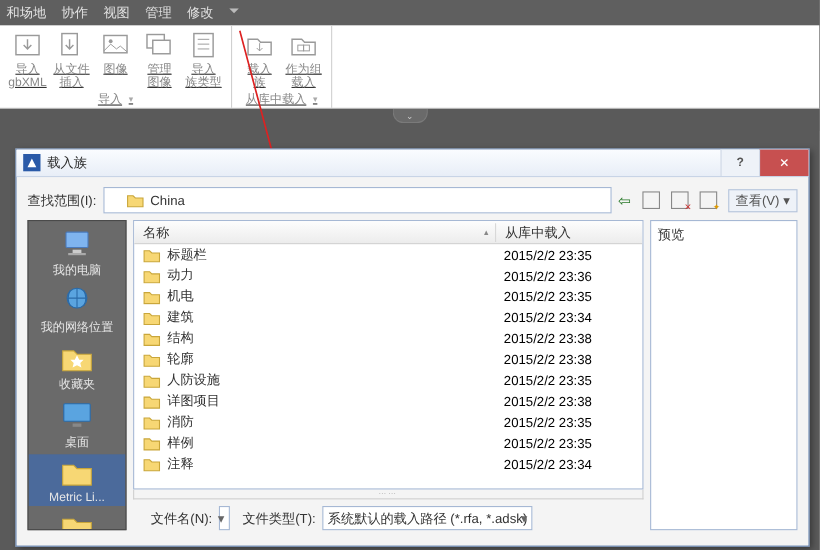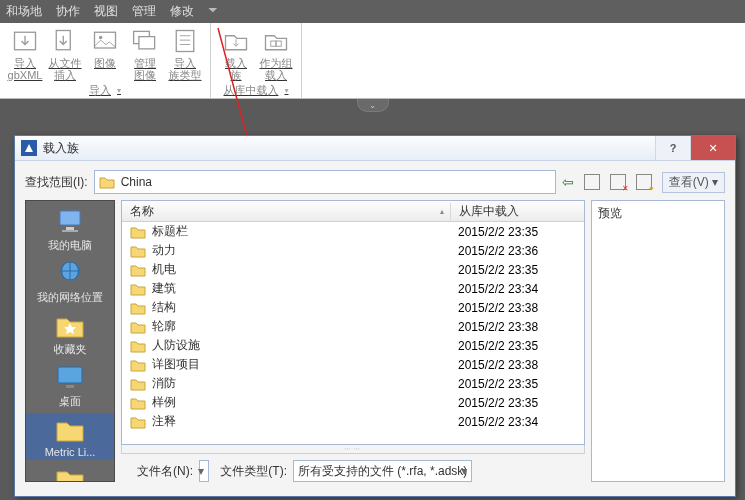--- a/index.html
+++ b/index.html
@@ -19,21 +19,21 @@
 .titlebar{height:24px;background:linear-gradient(#fafcff,#e8eef7);border-bottom:1px solid #c8d4e6;display:flex;align-items:center;padding:0 0 0 6px;}
 .titlebar .ticon{width:16px;height:16px;margin-right:6px;}
 .titlebar .ttxt{flex:1;color:#2a2a2a;}
 .titlebar .wbtns{display:flex;height:100%;}
 .wbtn{width:34px;display:flex;align-items:center;justify-content:center;border-left:1px solid #d0d8e6;color:#555;font-size:11px;background:#eef2f8;}
 .wbtn.help{font-weight:bold;}
 .wbtn.close{background:#c75050;color:#fff;width:44px;}
 .dlgbody{position:absolute;top:24px;left:0;right:0;bottom:0;padding:10px 10px 6px 10px;}
 .lookrow{display:flex;align-items:center;gap:6px;margin-bottom:6px;}
 .lookrow label{color:#333;}
-.lookrow .pathbox{flex:1;height:20px;border:1px solid #a6b8d4;background:#fff;padding:1px 4px;display:flex;align-items:center;gap:6px;}
+.lookrow .pathbox{flex:1;height:20px;border:1px solid #a6b8d4;background:#fff;padding:1px 20px;display:flex;align-items:center;gap:6px;}
 .lookrow .pathbox svg{width:16px;height:14px;}
 .navicons{display:flex;gap:10px;align-items:center;color:#555;}
 .navicons span,.navicons div{cursor:default;}
 .navicon-sq{width:14px;height:14px;border:1px solid #888;position:relative;}
 .navicon-sq.x::after{content:"✕";position:absolute;right:-4px;bottom:-4px;font-size:8px;color:#c33;}
 .navicon-sq.new::after{content:"✦";position:absolute;right:-4px;bottom:-4px;font-size:8px;color:#d90;}
 .viewbtn{border:1px solid #b5c4da;background:#eef2f8;padding:1px 6px;}
 .main{display:flex;gap:6px;height:282px;}
 .places{width:88px;background:#6a6a6a;border:1px solid #4a4a4a;overflow:hidden;display:flex;flex-direction:column;align-items:center;padding-top:4px;gap:2px;}
 .place{display:flex;flex-direction:column;align-items:center;color:#e6e6e6;font-size:11px;padding:2px 0;width:100%;}
@@ -346,21 +346,21 @@
           <div class="bottomfields">
             <div class="fieldrow">
               <label>文件名(N):</label>
               <div class="combo">
                   <span></span>
                 </div>
             </div>
             <div class="fieldrow">
               <label>文件类型(T):</label>
               <div class="combo">
-                  <span>所有受支持的文件 (*.rfa, *.adsk)</span>
+                  <span>系统默认的载入路径 (*.rfa, *.adsk)</span>
                 </div>
             </div>
           </div>
         </div>
 
         <div class="preview">
           <div>预览</div>
         </div>
       </div>
     </div>

